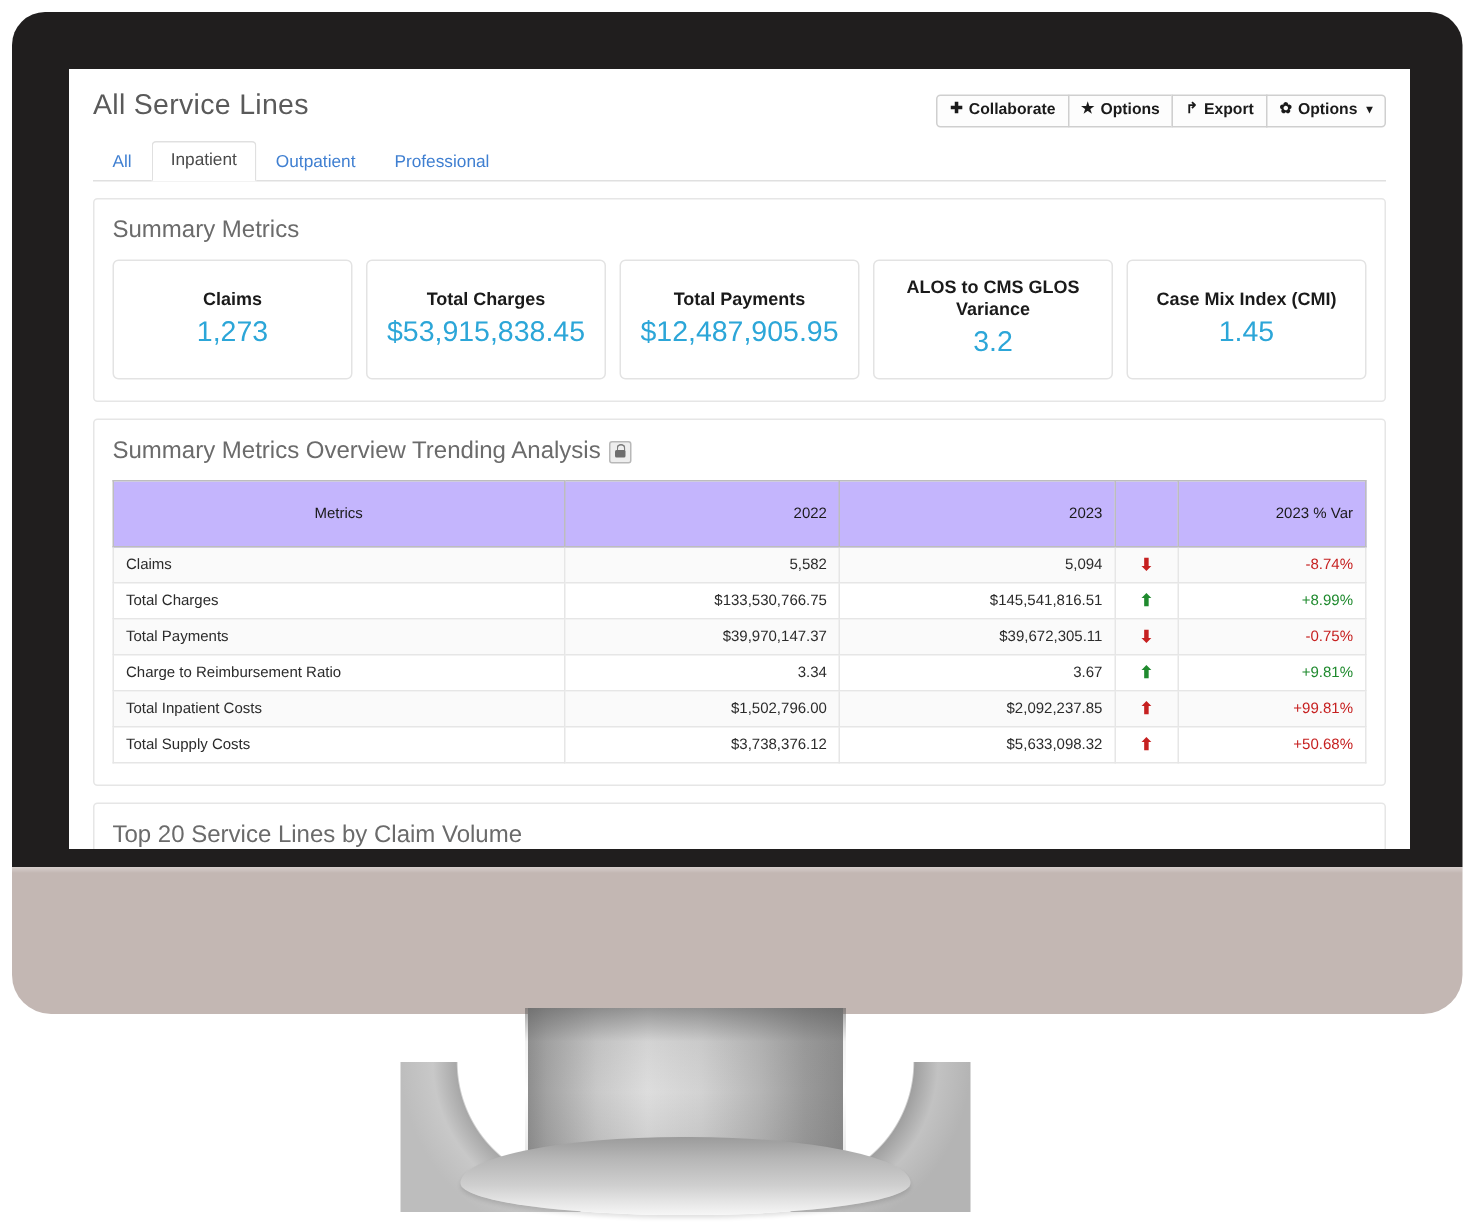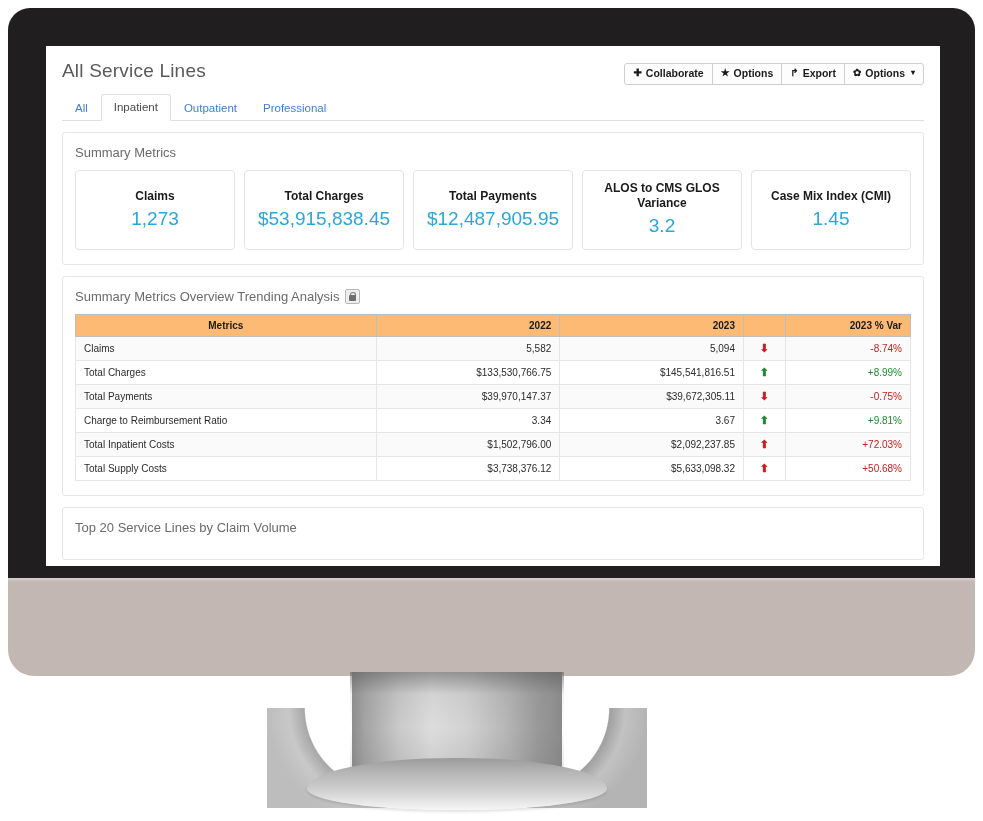--- a/index.html
+++ b/index.html
@@ -91,21 +91,21 @@
   }
   .filterbar .flabel{color:#4a4a4a;}
   .filterbar .fval{color:#2f6fc4;font-weight:700;cursor:pointer;}
   .filterbar .reset{color:#2f6fc4;font-weight:700;cursor:pointer;margin-left:24px;display:flex;align-items:center;gap:4px;}
 
   
   .panel{
     margin-top:11px;background:#fff;border:1px solid #e6e6e6;border-radius:3px;
     padding:12px 12px 14px 12px;
   }
-  .panel-title{font-size:13px;color:#6b6b6b;font-weight:400;margin-bottom:10px;display:flex;align-items:center;gap:6px;}
+  .panel-title{font-size:16px;color:#6b6b6b;font-weight:400;margin-bottom:10px;display:flex;align-items:center;gap:6px;}
 
   
   .cards{display:flex;gap:9px;}
   .card{
     flex:1;border:1px solid #e3e3e3;border-radius:4px;background:#fff;
     padding:10px 6px 12px 6px;text-align:center;
     display:flex;flex-direction:column;justify-content:center;min-height:48px;
   }
   .card-label{font-size:12px;font-weight:700;color:#1a1a1a;line-height:1.25;}
   .card-value{font-size:19px;font-weight:400;color:#2ca6d8;margin-top:5px;line-height:1.1;}
@@ -120,22 +120,22 @@
     border:1.2px solid #7a7a7a;border-bottom:none;border-radius:3px 3px 0 0;
   }
   .lock::after{
     content:"";position:absolute;left:2.5px;top:5px;width:7px;height:5.5px;
     background:#6e6e6e;border-radius:1px;
   }
 
   
   table{width:100%;border-collapse:collapse;font-size:10px;color:#2b2b2b;table-layout:fixed;}
   thead th{
-    background:#fdba74;color:#1a1a1a;font-weight:700;font-size:10px;
-    padding:5px 8px;border:1px solid #bdbdbd;white-space:nowrap;
+    background:#c4b5fd;color:#1a1a1a;font-weight:400;font-size:10px;
+    padding:16px 8px;border:1px solid #bdbdbd;white-space:nowrap;
   }
   tbody td{padding:5px 8px;border:1px solid #e6e6e6;white-space:nowrap;overflow:hidden;text-overflow:ellipsis;}
   tbody tr:nth-child(odd){background:#fafafa;}
   tbody tr:nth-child(even){background:#ffffff;}
   .ta-r{text-align:right;}
   .ta-c{text-align:center;}
   .up-g{color:#1f8a2e;font-size:11px;font-weight:700;}
   .dn-r{color:#c62020;font-size:11px;font-weight:700;}
   .up-r{color:#c62020;font-size:11px;font-weight:700;}
   .v-pos{color:#1f8a2e;}
@@ -260,21 +260,21 @@
               <td class="ta-r">3.34</td>
               <td class="ta-r">3.67</td>
               <td class="ta-c up-g">⬆</td>
               <td class="ta-r v-pos">+9.81%</td>
             </tr>
             <tr>
               <td>Total Inpatient Costs</td>
               <td class="ta-r">$1,502,796.00</td>
               <td class="ta-r">$2,092,237.85</td>
               <td class="ta-c up-r">⬆</td>
-              <td class="ta-r v-red">+72.03%</td>
+              <td class="ta-r v-red">+99.81%</td>
             </tr>
             <tr>
               <td>Total Supply Costs</td>
               <td class="ta-r">$3,738,376.12</td>
               <td class="ta-r">$5,633,098.32</td>
               <td class="ta-c up-r">⬆</td>
               <td class="ta-r v-red">+50.68%</td>
             </tr>
           </tbody>
         </table>

